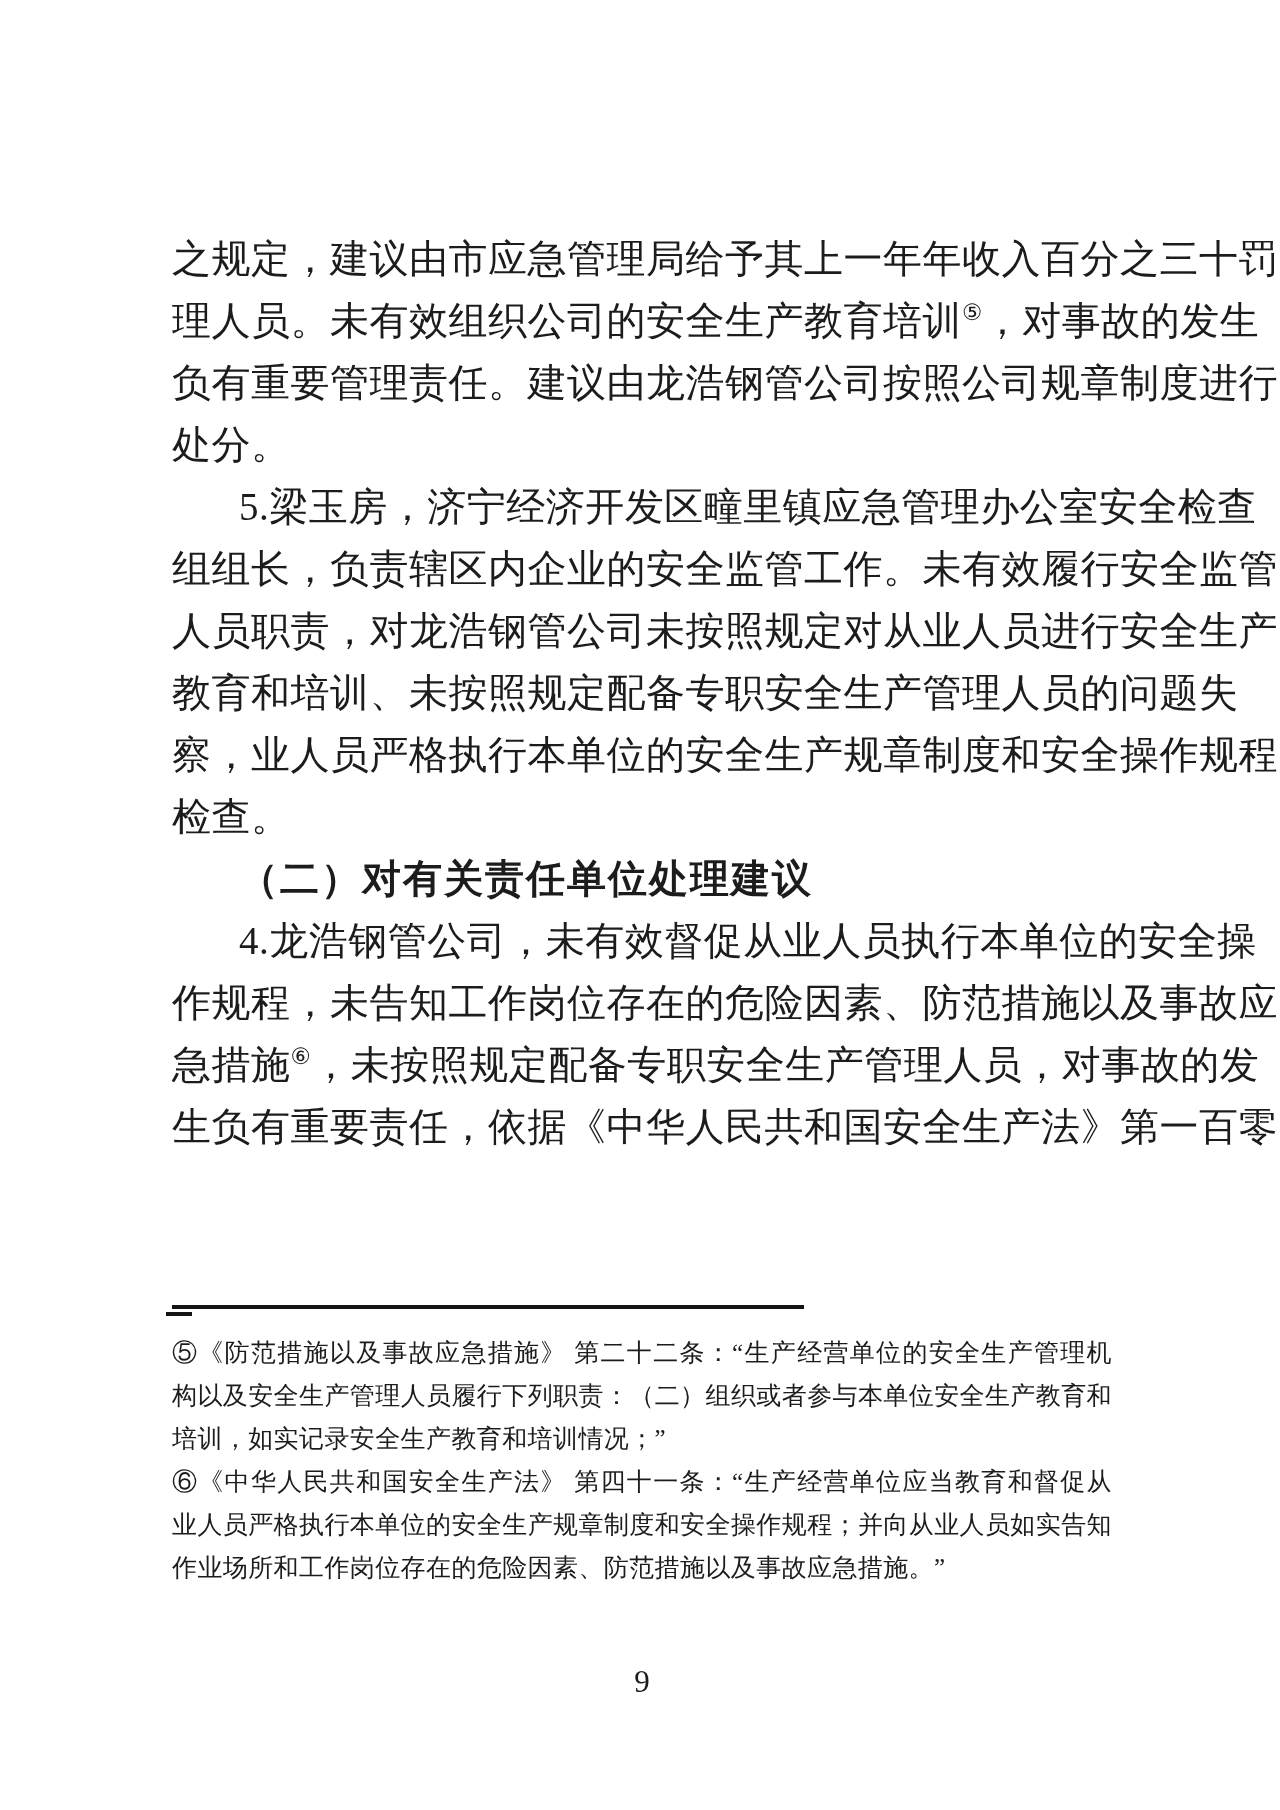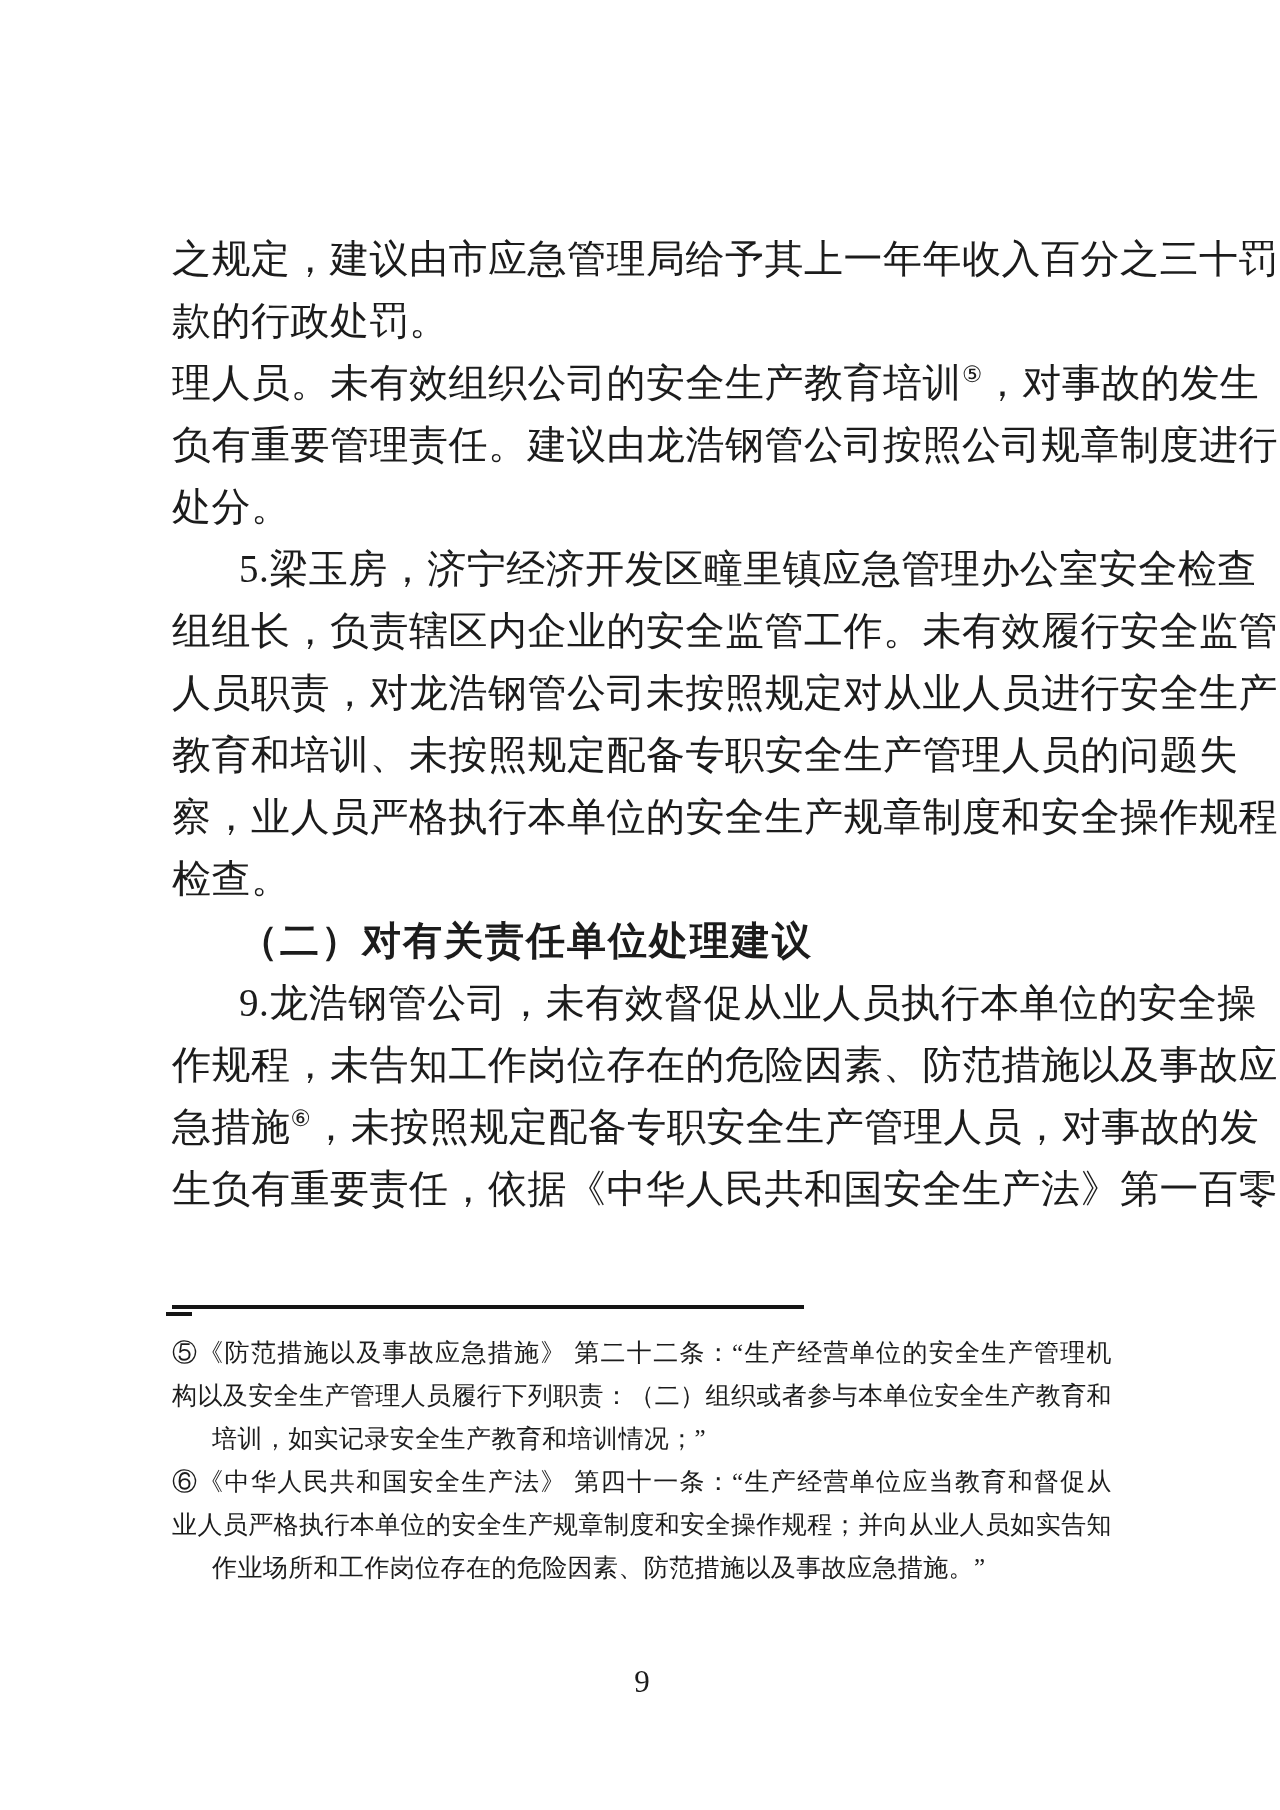--- a/index.html
+++ b/index.html
@@ -78,52 +78,50 @@
     font-size: 25px;
     letter-spacing: 0.4px;
     white-space: nowrap;
     text-align: justify;
     text-align-last: justify;
     text-justify: inter-character;
   }
   .fline.end {
     text-align-last: left;
     white-space: normal;
-    margin-left: 40px;
   }
   .page-number {
     position: absolute;
     left: 172px;
     top: 1662px;
     width: 940px;
     height: 40px;
     line-height: 40px;
     text-align: center;
     font-size: 31px;
     color: #1c1c1c;
   }
 </style>
 </head>
 <body>
 
 <div class="page">
   <div class="body-text">
       <div class="line">之规定，建议由市应急管理局给予其上一年年收入百分之三十罚</div>
-      <div class="line end">款的行政处罚。</div>
       <div class="line">理人员。未有效组织公司的安全生产教育培训<sup class="fnref">⑤</sup>，对事故的发生</div>
       <div class="line">负有重要管理责任。建议由龙浩钢管公司按照公司规章制度进行</div>
       <div class="line end">处分。</div>
       <div class="line indent">5.梁玉房，济宁经济开发区疃里镇应急管理办公室安全检查</div>
       <div class="line">组组长，负责辖区内企业的安全监管工作。未有效履行安全监管</div>
       <div class="line">人员职责，对龙浩钢管公司未按照规定对从业人员进行安全生产</div>
       <div class="line">教育和培训、未按照规定配备专职安全生产管理人员的问题失</div>
       <div class="line">察，业人员严格执行本单位的安全生产规章制度和安全操作规程</div>
       <div class="line end">检查。</div>
       <div class="line heading indent">（二）对有关责任单位处理建议</div>
-      <div class="line indent">9.龙浩钢管公司，未有效督促从业人员执行本单位的安全操</div>
+      <div class="line indent">4.龙浩钢管公司，未有效督促从业人员执行本单位的安全操</div>
       <div class="line">作规程，未告知工作岗位存在的危险因素、防范措施以及事故应</div>
       <div class="line">急措施<sup class="fnref">⑥</sup>，未按照规定配备专职安全生产管理人员，对事故的发</div>
       <div class="line">生负有重要责任，依据《中华人民共和国安全生产法》第一百零</div>
     </div>
   <div class="divider"></div>
   <div class="divider-tick"></div>
   <div class="footnotes">
       <div class="fline">⑤《防范措施以及事故应急措施》 第二十二条：“生产经营单位的安全生产管理机</div>
       <div class="fline">构以及安全生产管理人员履行下列职责：（二）组织或者参与本单位安全生产教育和</div>
       <div class="fline end">培训，如实记录安全生产教育和培训情况；”</div>

